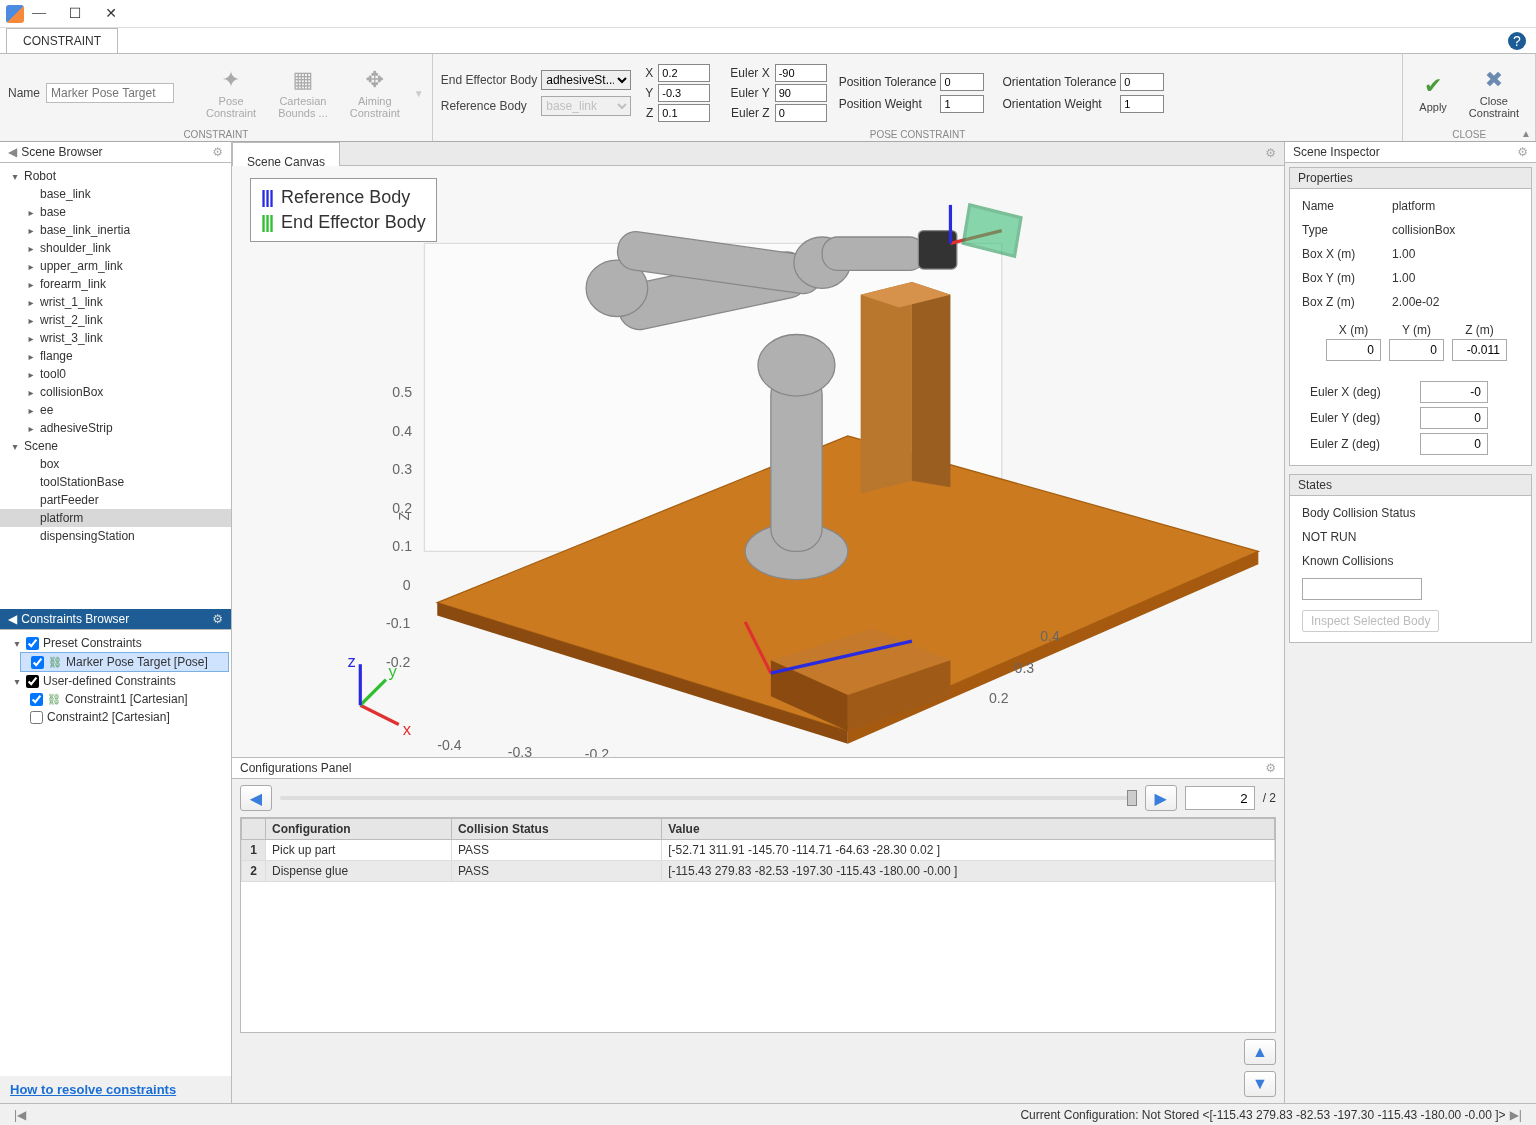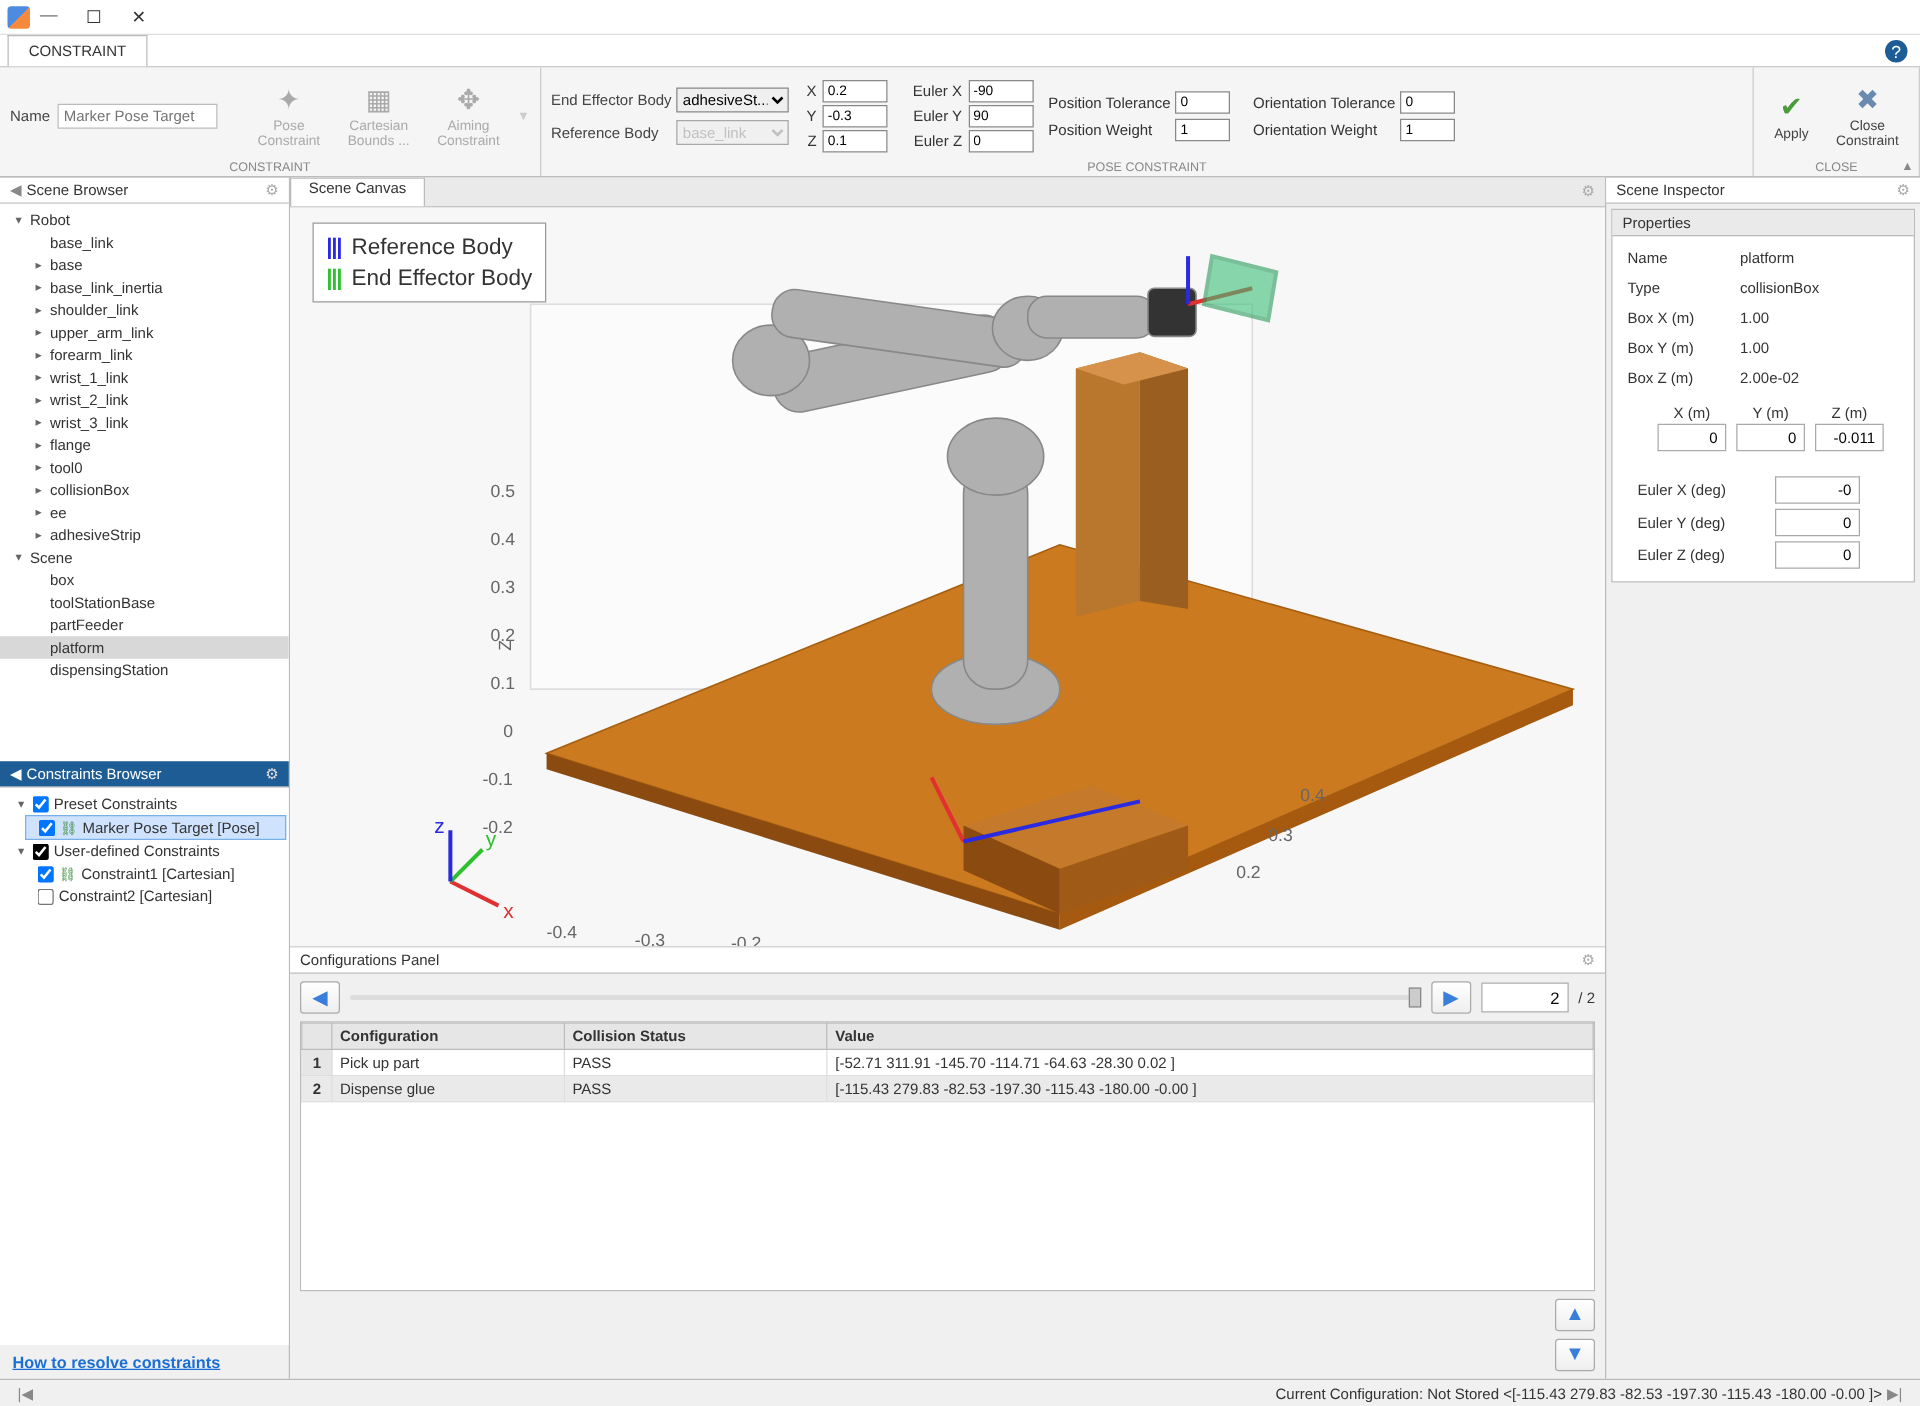--- a/index.html
+++ b/index.html
@@ -62,21 +62,21 @@
     
     .constraints-tree { background:#fff; flex:1; padding:4px 2px; overflow:auto; font-size:12px;}
     .ctree-row { padding:2px 4px 2px 10px; display:flex; align-items:center; gap:4px; cursor:pointer;}
     .ctree-row.selected { background:#cfe3ff; border:1px solid #7ab0e8;}
     .ctree-row input[type=checkbox]{ width:13px; height:13px;}
     .ctree-link { color:#1a6fd6; text-decoration:underline; padding:6px 10px; font-size:13px; font-weight:bold;}
     .chain-icon { font-size:11px; color:#3a8a3a;}
     
     
     .canvas-tabstrip { height:24px; background:#eaeaea; display:flex; border-bottom:1px solid #bbb;}
-    .canvas-tab { padding:0 14px; font-size:12px; background:#fff; border:1px solid #bbb; border-bottom:none; margin:0; }
+    .canvas-tab { padding:12px 14px; font-size:12px; background:#fff; border:1px solid #bbb; border-bottom:none; margin:0; }
     .canvas-body { flex:1; background:#f7f7f7; position:relative; overflow:hidden;}
     .canvas-body svg { width:100%; height:100%;}
     
     .legend-box { position:absolute; top:12px; left:18px; background:#fff; border:1px solid #999; padding:6px 10px; font-size:18px;}
     .legend-row { display:flex; align-items:center; gap:8px; padding:2px 0;}
     .legend-mark { font-weight:bold; font-size:18px; letter-spacing:-1px;}
     
     
     .config-panel { border-top:1px solid #bbb; background:#f0f0f0; display:flex; flex-direction:column;}
     .config-controls { padding:6px 8px; display:flex; align-items:center; gap:8px;}
@@ -518,20 +518,30 @@
         </div>
       <div class="euler-row">
           <span>Euler Y (deg)</span>
           <input value="0" style="">
         </div>
       <div class="euler-row" style="padding-bottom:10px;">
           <span>Euler Z (deg)</span>
           <input value="0" style="">
         </div>
     </div>
+    <div class="insp-group">
+      <div class="insp-head">States</div>
+      <div class="states-body">
+        <span>Body Collision Status</span>
+        <span>NOT RUN</span>
+        <span>Known Collisions</span>
+        <input type="text" style="">
+        <div class="btn-disabled">Inspect Selected Body</div>
+      </div>
+    </div>
   </div>
 </div>
 
 <div class="statusbar">
   <span class="status-arrow">|◀</span>
   <span class="sep"></span>
   <span>Current Configuration: Not Stored &lt;[-115.43 279.83 -82.53 -197.30 -115.43 -180.00 -0.00 ]&gt;</span>
   <span class="status-arrow">▶|</span>
 </div>
 

